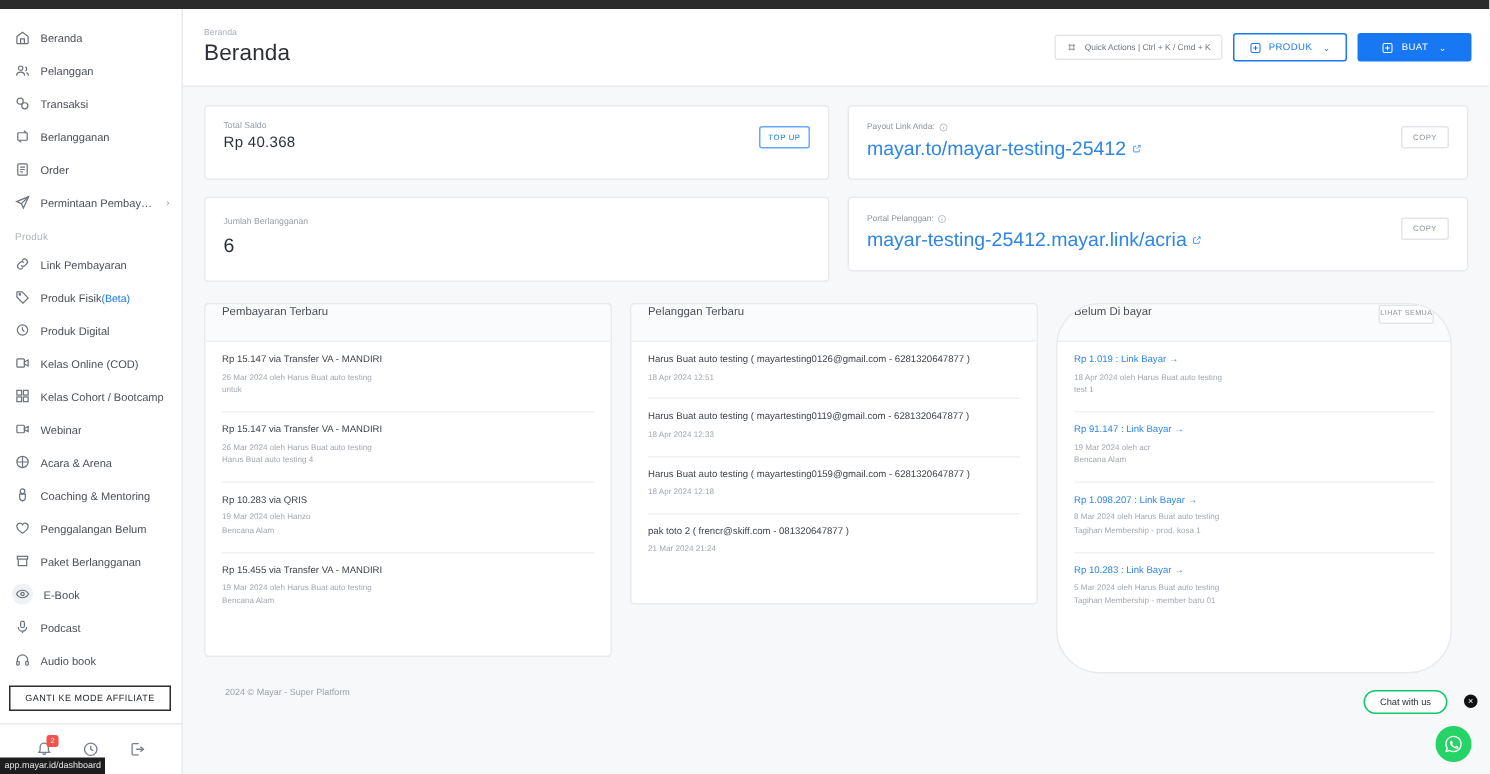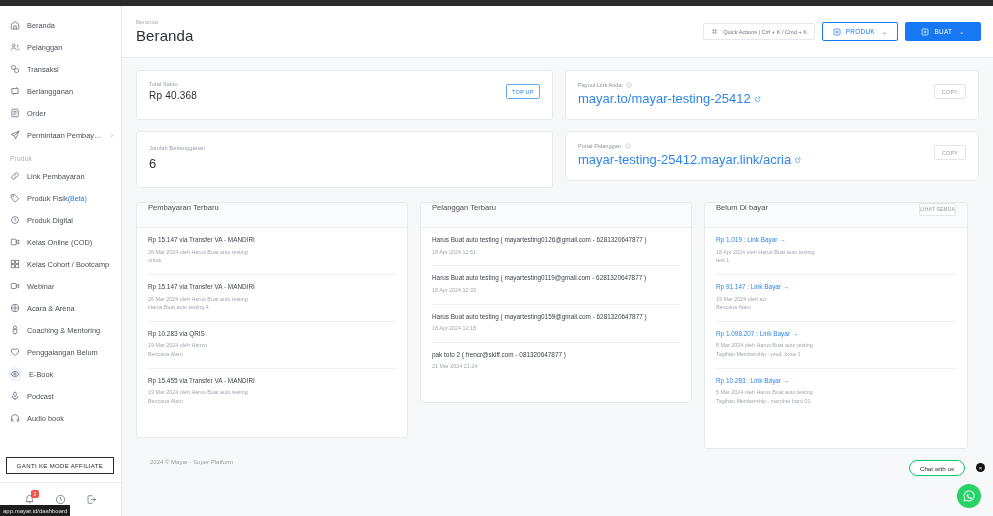--- a/index.html
+++ b/index.html
@@ -145,21 +145,21 @@
     background:#fff; color:#8d939b; font-size:5.2px; letter-spacing:.3px;
     display:flex; align-items:center; justify-content:center; cursor:pointer;
   }
   .link-card + .link-card { margin-top:11px; }
 
   
   .row-panels { display:flex; gap:12px; margin-top:14px; }
   .panel { background:#fff; border:1px solid #e8eaed; border-radius:3px; overflow:hidden; }
   .panel.p1 { width:272px; height:236px; }
   .panel.p2 { width:272px; height:201px; }
-  .panel.p3 { width:264px; height:247px; }
+  .panel.p3 { width:264px; height:247px;border-radius:29px; }
   .panel-head {
     height:25px; background:#fafbfc; border-bottom:1px solid #eceef1;
     display:flex; align-items:flex-start; padding:0 11px; gap:6px;
   }
   .panel-title { font-size:7.6px; color:#4a4f57; }
   .see-all {
     margin-left:auto; height:13px; min-width:32px;
     border:1px solid #e2e5e9; border-radius:2px; background:#fff;
     color:#8d939b; font-size:4.8px; letter-spacing:.3px;
     display:flex; align-items:center; justify-content:center; cursor:pointer;
@@ -355,20 +355,29 @@
 
     <div class="nav-item">
       <span class="ico">
           <svg viewBox="0 0 16 16" fill="none" stroke="currentColor" stroke-width="1.3">
             <path d="M8 13.5S2 10 2 6.2A3.2 3.2 0 0 1 8 4.6a3.2 3.2 0 0 1 6 1.6c0 3.8-6 7.3-6 7.3z"></path>
           </svg>
         </span>
       <span class="nav-label">Penggalangan Belum</span>
     </div>
 
+    <div class="nav-item">
+      <span class="ico">
+          <svg viewBox="0 0 16 16" fill="none" stroke="currentColor" stroke-width="1.3">
+            <rect x="2.5" y="3" width="11" height="3"></rect>
+            <path d="M3.5 6v7h9V6"></path>
+          </svg>
+        </span>
+      <span class="nav-label">Paket Berlangganan</span>
+    </div>
 
     <div class="nav-item active">
       <span class="ico">
           <svg viewBox="0 0 16 16" fill="none" stroke="currentColor" stroke-width="1.3">
             <path d="M1.5 8s2.4-4 6.5-4 6.5 4 6.5 4-2.4 4-6.5 4-6.5-4-6.5-4z"></path>
             <circle cx="8" cy="8" r="1.8"></circle>
           </svg>
         </span>
       <span class="nav-label">E-Book</span>
     </div>

